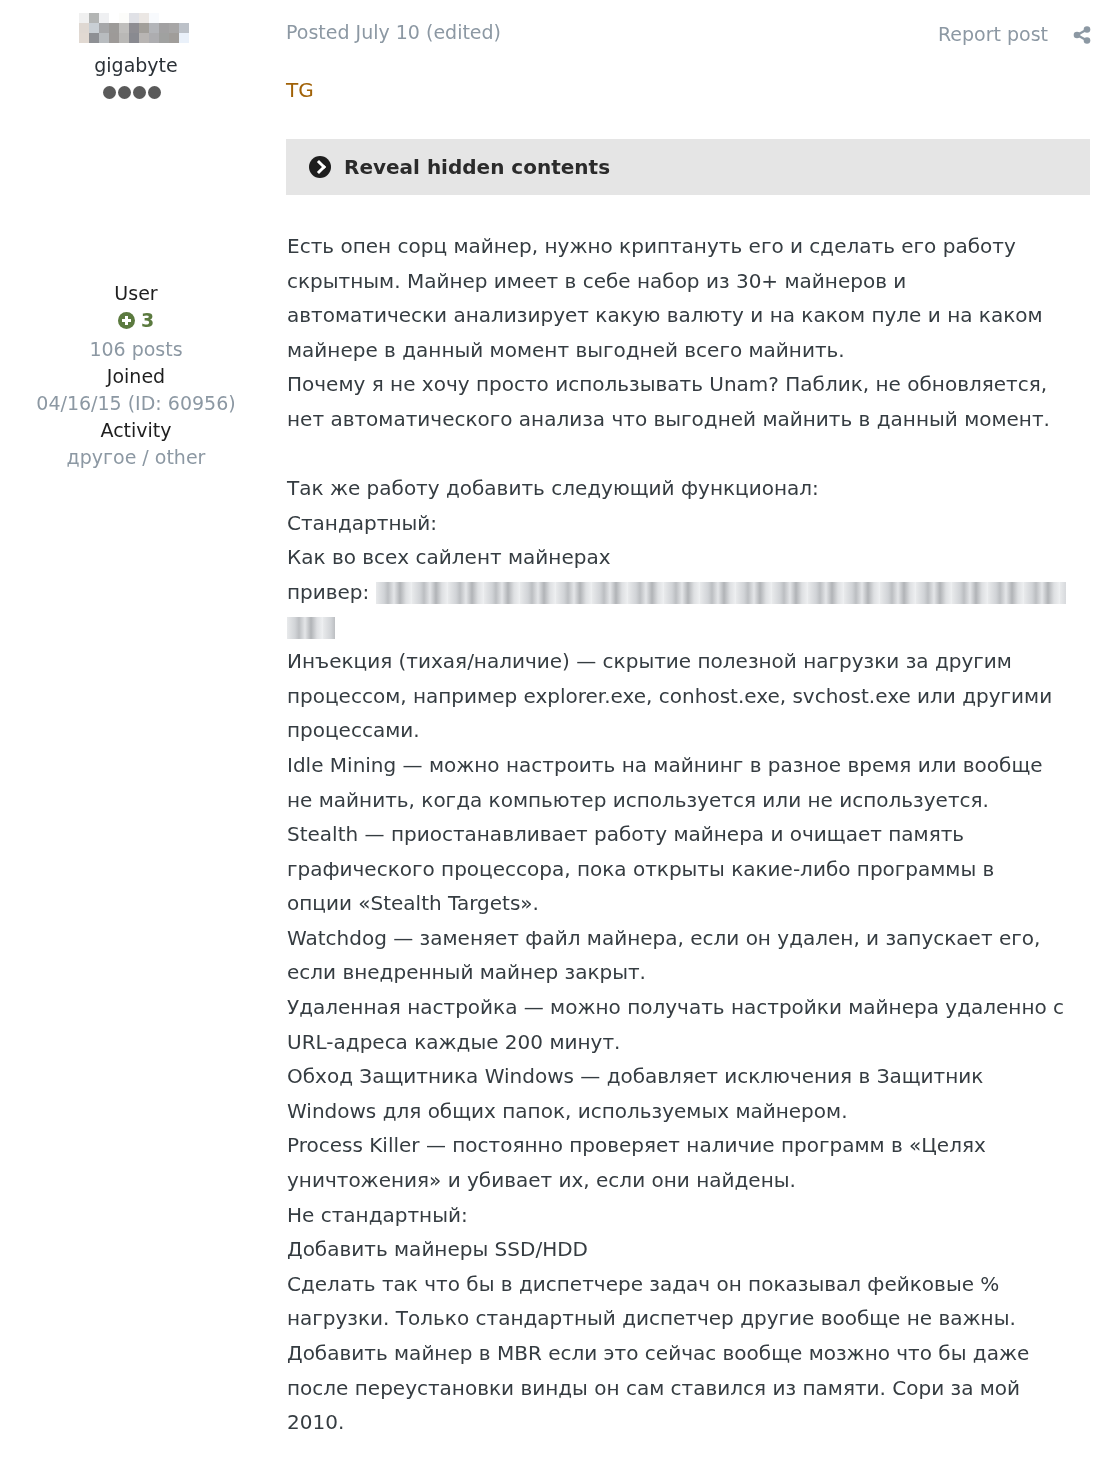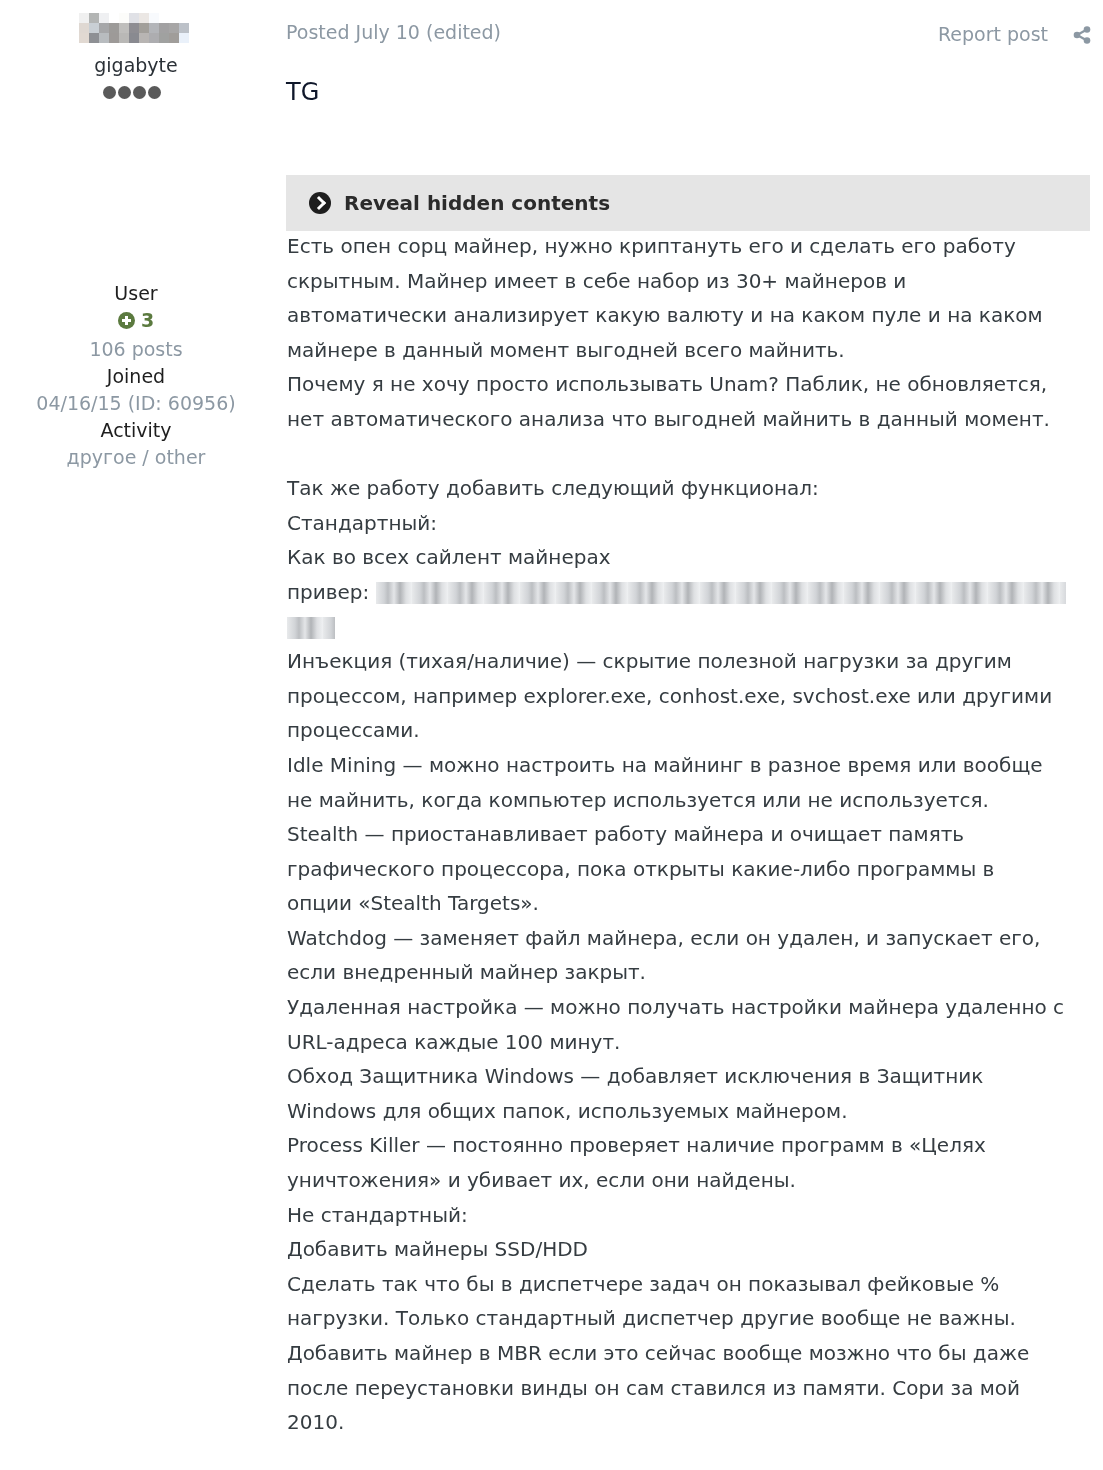--- a/index.html
+++ b/index.html
@@ -116,34 +116,33 @@
       left: 786px;
       top: 25px;
       width: 20px;
       height: 20px;
       cursor: pointer;
     }
     .post-title-line {
       position: absolute;
       top: 78px;
       left: 0;
-      font-size: 24px;
-      color: #0f172a;
+      font-size: 20px;
+      color: #a16207;
     }
     .reveal-box {
       position: absolute;
       top: 139px;
       left: 0;
       width: 804px;
       height: 56px;
       background: #e5e5e5;
       display: flex;
       align-items: center;
       cursor: pointer;
-      margin-top: 36px;
     }
     .reveal-icon {
       margin-left: 23px;
       width: 22px;
       height: 22px;
       border-radius: 50%;
       background: #1e1e1e;
       position: relative;
       flex: none;
     }
@@ -287,21 +286,21 @@
     <p>процессом, например explorer.exe, conhost.exe, svchost.exe или другими</p>
     <p>процессами.</p>
     <p>Idle Mining — можно настроить на майнинг в разное время или вообще</p>
     <p>не майнить, когда компьютер используется или не используется.</p>
     <p>Stealth — приостанавливает работу майнера и очищает память</p>
     <p>графического процессора, пока открыты какие-либо программы в</p>
     <p>опции «Stealth Targets».</p>
     <p>Watchdog — заменяет файл майнера, если он удален, и запускает его,</p>
     <p>если внедренный майнер закрыт.</p>
     <p>Удаленная настройка — можно получать настройки майнера удаленно с</p>
-    <p>URL-адреса каждые 100 минут.</p>
+    <p>URL-адреса каждые 200 минут.</p>
     <p>Обход Защитника Windows — добавляет исключения в Защитник</p>
     <p>Windows для общих папок, используемых майнером.</p>
     <p>Process Killer — постоянно проверяет наличие программ в «Целях</p>
     <p>уничтожения» и убивает их, если они найдены.</p>
     <p>Не стандартный:</p>
     <p>Добавить майнеры SSD/HDD</p>
     <p>Сделать так что бы в диспетчере задач он показывал фейковые %</p>
     <p>нагрузки. Только стандартный диспетчер другие вообще не важны.</p>
     <p>Добавить майнер в MBR если это сейчас вообще мозжно что бы даже</p>
     <p>после переустановки винды он сам ставился из памяти. Сори за мой</p>

